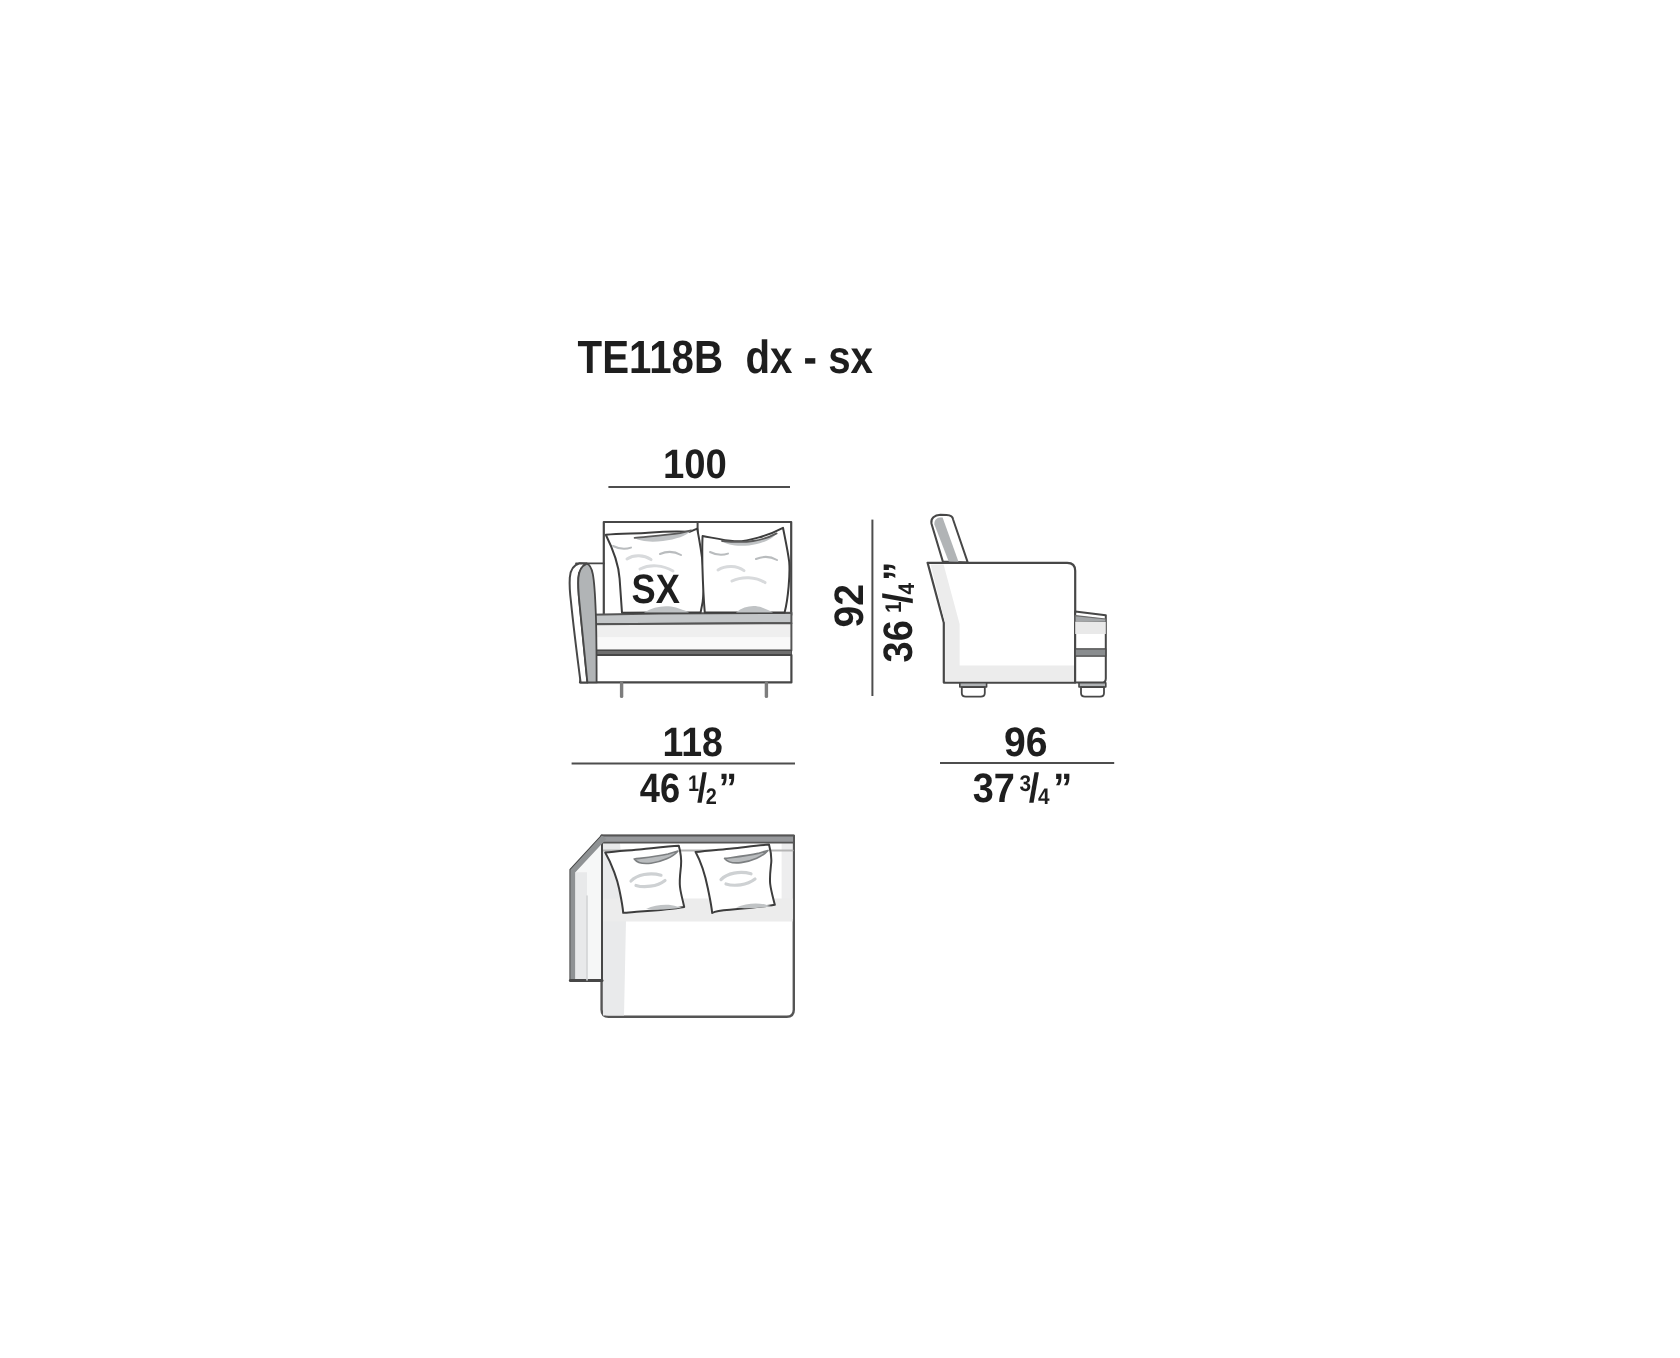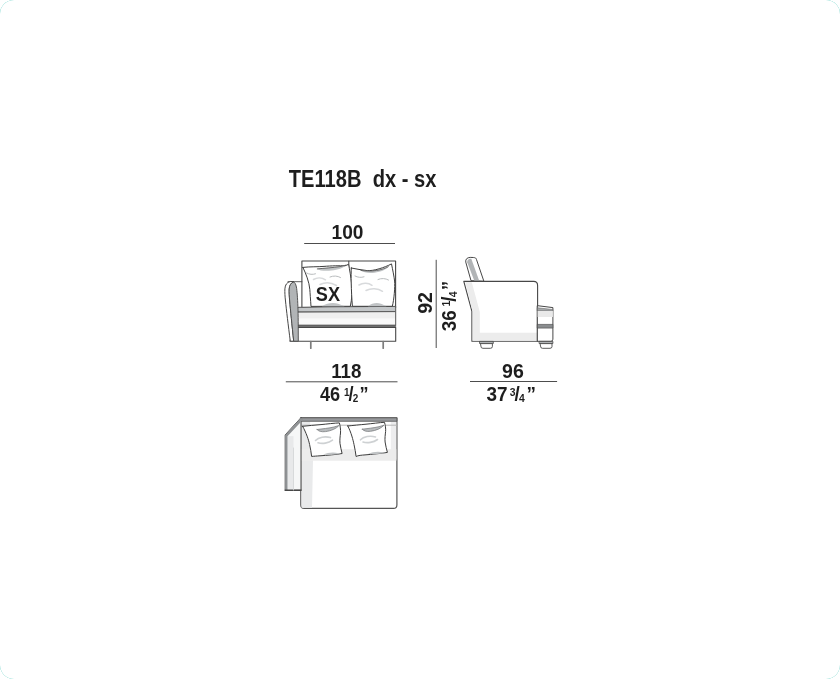--- a/index.html
+++ b/index.html
@@ -1,17 +1,17 @@
 <!DOCTYPE html>
 <html><head>
 <meta charset="utf-8">
 <style>
   html,body{margin:0;padding:0;background:#ffffff;-webkit-font-smoothing:antialiased;}
   .page{position:relative;will-change:transform;width:840px;height:679px;background:#14b8a6;overflow:hidden;
-        font-family:"Liberation Sans", sans-serif;border-radius:14px;}
+        font-family:"Liberation Sans", sans-serif;}
   svg{position:absolute;top:0;left:0;}
   text{font-family:"Liberation Sans", sans-serif;font-weight:bold;fill:#1e1e1e;}
 </style>
 </head>
 <body>
 <div class="page">
 <svg width="840" height="679" viewBox="0 0 840 679">
 
   <rect x="0" y="0" width="840" height="679" fill="#ffffff"></rect>
 

